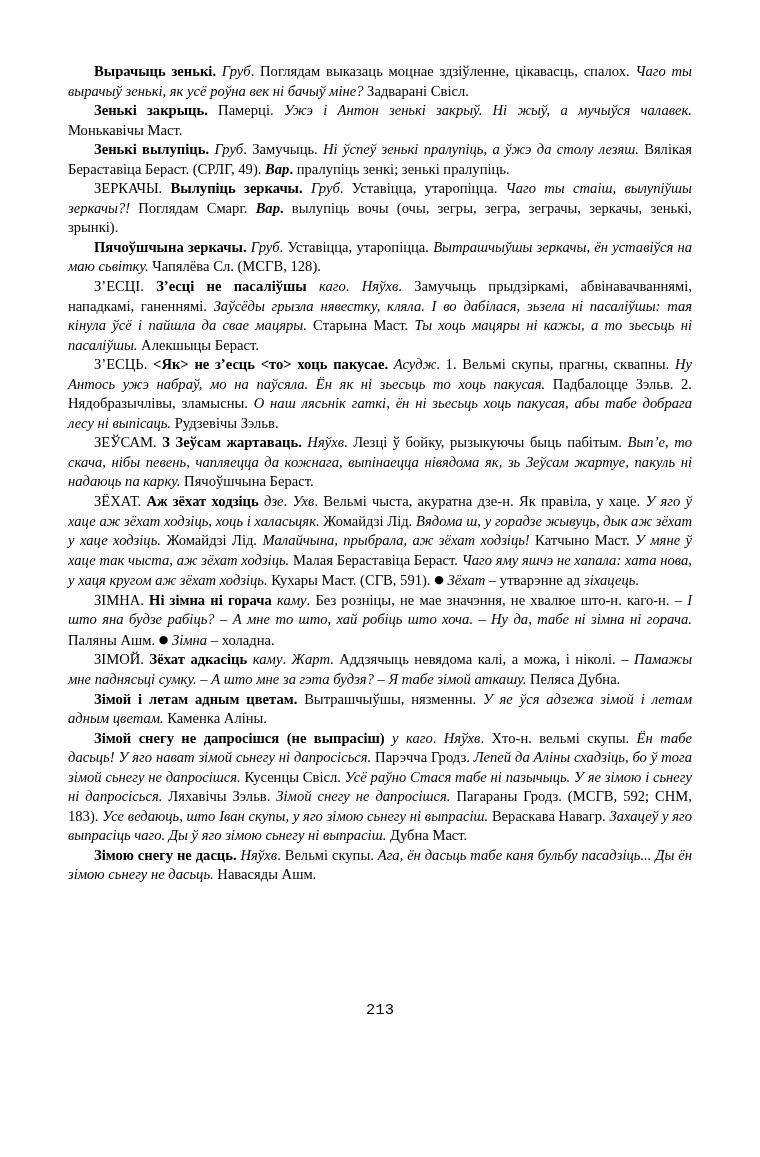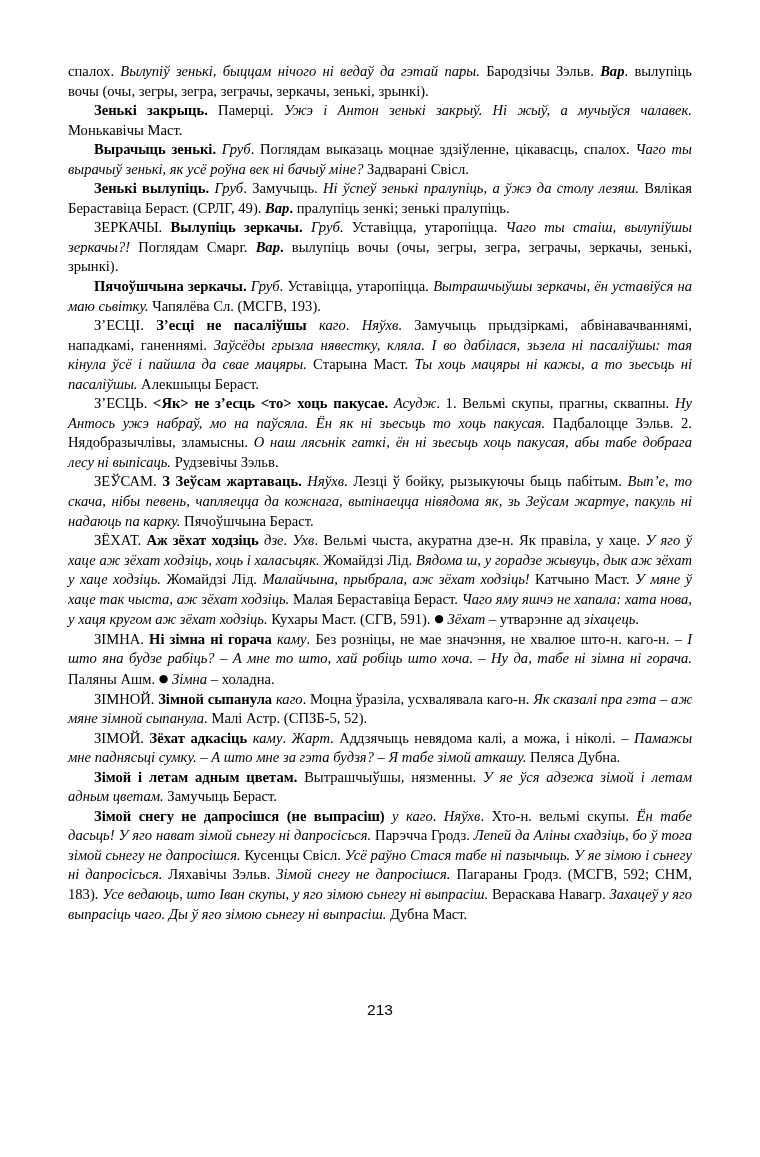--- a/index.html
+++ b/index.html
@@ -57,43 +57,42 @@
     font-family: "DejaVu Sans", sans-serif;
     font-size: 11px;
     vertical-align: 2px;
   }
   .pagenum {
     position: absolute;
     left: 0;
     top: 1000px;
     width: 760px;
     text-align: center;
-    font-family: Liberation Sans, sans-serif;
+    font-family: Liberation Mono, monospace;
     font-size: 15.5px;
     line-height: 20px;
   }
 </style>
 </head>
 <body>
 
 <div class="page">
 
   <div class="text-column">
-      <p class="entry no-indent"><span>спалох. </span><span class="ital">Вылупіў зенькі, быццам нічого ні ведаў да гэтай пары.</span><span> Бародзічы Зэльв. </span><span class="bi">Вар</span><span>. вылупіць вочы (очы, зегры, зегра, зеграчы, зеркачы, зенькі, зрынкі).</span></p>
+      <p class="entry"><span class="bold">Вырачыць зенькі.</span><span> </span><span class="ital">Груб</span><span>. Поглядам выказаць моцнае здзіўленне, цікавасць, спалох. </span><span class="ital">Чаго ты вырачыў зенькі, як усё роўна век ні бачыў міне?</span><span> Задварані Свісл.</span></p>
       <p class="entry"><span class="bold">Зенькі закрыць.</span><span> Памерці. </span><span class="ital">Ужэ і Антон зенькі закрыў. Ні жыў, а мучыўся чалавек.</span><span> Монькавічы Маст.</span></p>
-      <p class="entry"><span class="bold">Вырачыць зенькі.</span><span> </span><span class="ital">Груб</span><span>. Поглядам выказаць моцнае здзіўленне, цікавасць, спалох. </span><span class="ital">Чаго ты вырачыў зенькі, як усё роўна век ні бачыў міне?</span><span> Задварані Свісл.</span></p>
       <p class="entry"><span class="bold">Зенькі вылупіць.</span><span> </span><span class="ital">Груб</span><span>. Замучыць. </span><span class="ital">Ні ўспеў зенькі пралупіць, а ўжэ да столу лезяш.</span><span> Вялікая Бераставіца Бераст. (СРЛГ, 49). </span><span class="bi">Вар</span><span class="bold">.</span><span> пралупіць зенкі; зенькі пралупіць.</span></p>
       <p class="entry"><span>ЗЕРКАЧЫ. </span><span class="bold">Вылупіць зеркачы.</span><span> </span><span class="ital">Груб</span><span>. Уставіцца, утаропіцца. </span><span class="ital">Чаго ты стаіш, вылупіўшы зеркачы?!</span><span> Поглядам Смарг. </span><span class="bi">Вар</span><span class="bold">.</span><span> вылупіць вочы (очы, зегры, зегра, зеграчы, зеркачы, зенькі, зрынкі).</span></p>
-      <p class="entry"><span class="bold">Пячоўшчына зеркачы.</span><span> </span><span class="ital">Груб</span><span>. Уставіцца, утаропіцца. </span><span class="ital">Вытрашчыўшы зеркачы, ён уставіўся на маю сьвітку.</span><span> Чапялёва Сл. (МСГВ, 193).</span></p>
+      <p class="entry"><span class="bold">Пячоўшчына зеркачы.</span><span> </span><span class="ital">Груб</span><span>. Уставіцца, утаропіцца. </span><span class="ital">Вытрашчыўшы зеркачы, ён уставіўся на маю сьвітку.</span><span> Чапялёва Сл. (МСГВ, 128).</span></p>
       <p class="entry"><span>З’ЕСЦІ. </span><span class="bold">З’есці не пасаліўшы</span><span> </span><span class="ital">каго</span><span>. </span><span class="ital">Няўхв</span><span>. Замучыць прыдзіркамі, абвінавачваннямі, нападкамі, ганеннямі. </span><span class="ital">Заўсёды грызла нявестку, кляла. І во дабілася, зьзела ні пасаліўшы: тая кінула ўсё і  пайшла да свае мацяры.</span><span> Старына Маст. </span><span class="ital">Ты хоць мацяры ні кажы, а то зьесьць ні пасаліўшы.</span><span> Алекшыцы Бераст.</span></p>
       <p class="entry"><span>З’ЕСЦЬ. </span><span class="bold">&lt;Як&gt; не з’есць &lt;то&gt; хоць пакусае.</span><span> </span><span class="ital">Асудж</span><span>. 1. Вельмі скупы, прагны, сквапны. </span><span class="ital">Ну Антось ужэ набраў, мо на паўсяла. Ён як ні зьесьць то хоць пакусая.</span><span> Падбалоцце Зэльв. 2. Нядобразычлівы, зламысны. </span><span class="ital">О наш лясьнік гаткі, ён ні зьесьць хоць пакусая, абы табе добрага лесу ні выпісаць.</span><span> Рудзевічы Зэльв.</span></p>
       <p class="entry"><span>ЗЕЎСАМ. </span><span class="bold">З Зеўсам жартаваць.</span><span> </span><span class="ital">Няўхв</span><span>. Лезці ў бойку, рызыкуючы быць пабітым. </span><span class="ital">Вып’е, то скача, нібы певень, чапляецца да кожнага, выпінаецца нівядома як, зь Зеўсам жартуе, пакуль ні надаюць па карку.</span><span> Пячоўшчына Бераст.</span></p>
       <p class="entry"><span>ЗЁХАТ. </span><span class="bold">Аж зёхат ходзіць</span><span> </span><span class="ital">дзе</span><span>. </span><span class="ital">Ухв</span><span>. Вельмі чыста, акуратна дзе-н. Як правіла, у хаце. </span><span class="ital">У яго ў хаце аж зёхат ходзіць, хоць і халасьцяк.</span><span> Жомайдзі Лід. </span><span class="ital">Вядома ш, у горадзе жывуць, дык аж зёхат у хаце ходзіць.</span><span> Жомайдзі Лід. </span><span class="ital">Малайчына, прыбрала, аж зёхат ходзіць!</span><span> Катчыно Маст. </span><span class="ital">У мяне ў хаце так чыста, аж зёхат ходзіць.</span><span> Малая Бераставіца Бераст. </span><span class="ital">Чаго яму яшчэ не хапала: хата нова, у хаця кругом аж зёхат ходзіць.</span><span> Кухары Маст. (СГВ, 591).  </span><span class="bullet">●</span><span> </span><span class="ital">Зёхат</span><span> – утварэнне ад </span><span class="ital">зіхацець</span><span>.</span></p>
       <p class="entry"><span>ЗІМНА. </span><span class="bold">Ні зімна ні горача</span><span> </span><span class="ital">каму</span><span>. Без розніцы, не мае значэння, не хвалюе што-н. каго-н. – </span><span class="ital">І што яна будзе рабіць? – А мне то што, хай робіць што хоча. – Ну да, табе ні зімна ні горача.</span><span> Паляны Ашм. </span><span class="bullet">●</span><span> </span><span class="ital">Зімна</span><span> – холадна.</span></p>
-      <p class="entry"><span>ЗІМНОЙ. </span><span class="bold">Зімной сыпанула</span><span> </span><span class="ital">каго</span><span>. Моцна ўразіла, усхвалявала каго-н. </span><span class="ital">Як сказалі пра гэта – аж мяне зімной сыпанула.</span><span> Малі Астр. (СПЗБ-5, 52).</span></p>
       <p class="entry"><span>ЗІМОЙ. </span><span class="bold">Зёхат адкасіць</span><span> </span><span class="ital">каму</span><span>. </span><span class="ital">Жарт</span><span>. Аддзячыць невядома калі, а можа, і ніколі. </span><span class="ital">– Памажы мне паднясьці сумку. – А што мне за гэта будзя? – Я табе зімой аткашу.</span><span> Пеляса Дубна.</span></p>
-      <p class="entry"><span class="bold">Зімой і летам адным цветам.</span><span> Вытрашчыўшы, нязменны. </span><span class="ital">У яе ўся адзежа зімой і летам адным цветам.</span><span> Замучыць Бераст.</span></p>
+      <p class="entry"><span class="bold">Зімой і летам адным цветам.</span><span> Вытрашчыўшы, нязменны. </span><span class="ital">У яе ўся адзежа зімой і летам адным цветам.</span><span> Каменка Аліны.</span></p>
       <p class="entry"><span class="bold">Зімой снегу не дапросішся (не выпрасіш)</span><span> </span><span class="ital">у каго</span><span>. </span><span class="ital">Няўхв</span><span>. Хто-н. вельмі скупы. </span><span class="ital">Ён табе дасьць! У яго нават зімой сьнегу ні дапросісься.</span><span> Парэчча Гродз. </span><span class="ital">Лепей да Аліны схадзіць, бо ў тога зімой сьнегу не дапросішся.</span><span> Кусенцы Свісл. </span><span class="ital">Усё раўно Стася табе ні пазычыць. У яе зімою і сьнегу ні дапросісься.</span><span> Ляхавічы Зэльв. </span><span class="ital">Зімой снегу не дапросішся.</span><span> Пагараны Гродз. (МСГВ, 592; СНМ, 183). </span><span class="ital">Усе ведаюць, што Іван скупы, у яго зімою сьнегу ні выпрасіш.</span><span> Вераскава Навагр. </span><span class="ital">Захацеў у яго выпрасіць чаго. Ды ў яго зімою сьнегу ні выпрасіш.</span><span> Дубна Маст.</span></p>
+      <p class="entry"><span class="bold">Зімою снегу не дасць.</span><span> </span><span class="ital">Няўхв</span><span>. Вельмі скупы. </span><span class="ital">Ага, ён дасьць табе каня бульбу пасадзіць... Ды ён зімою сьнегу не дасьць.</span><span> Навасяды Ашм.</span></p>
     </div>
 
   <div class="pagenum">213</div>
 
 </div>
 
 </body></html>

